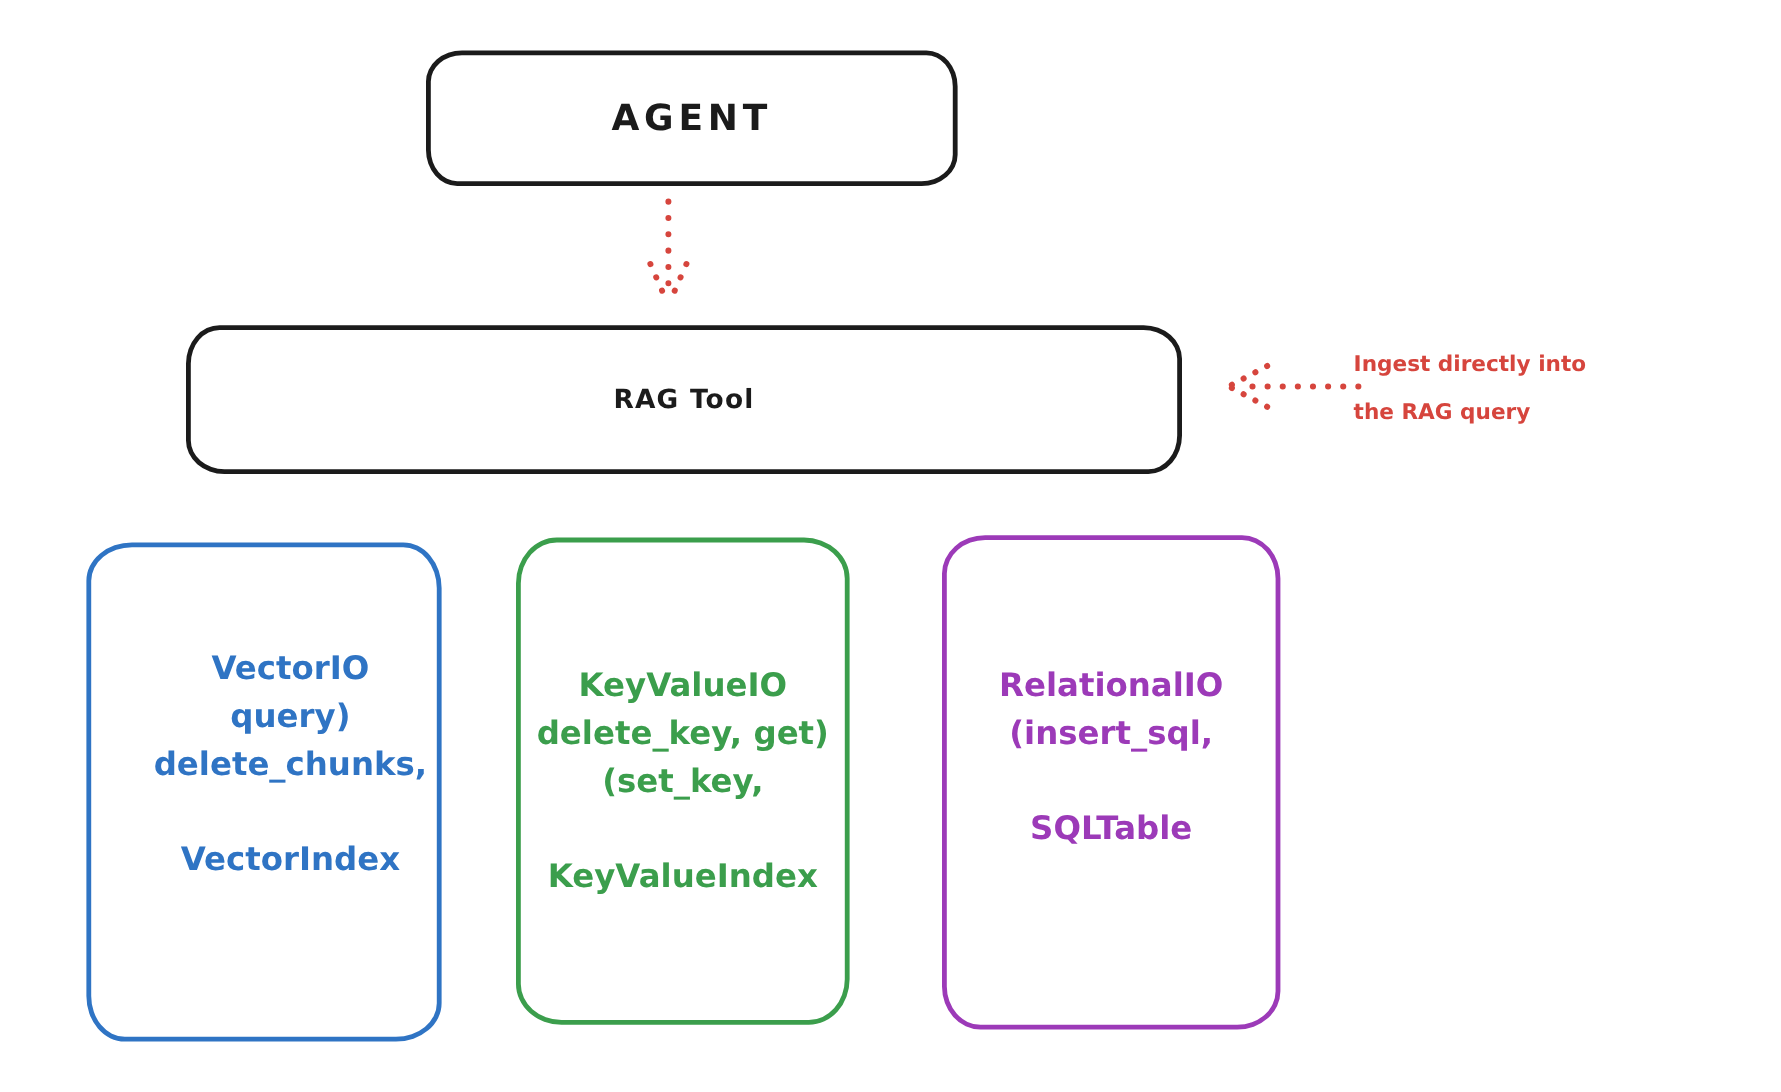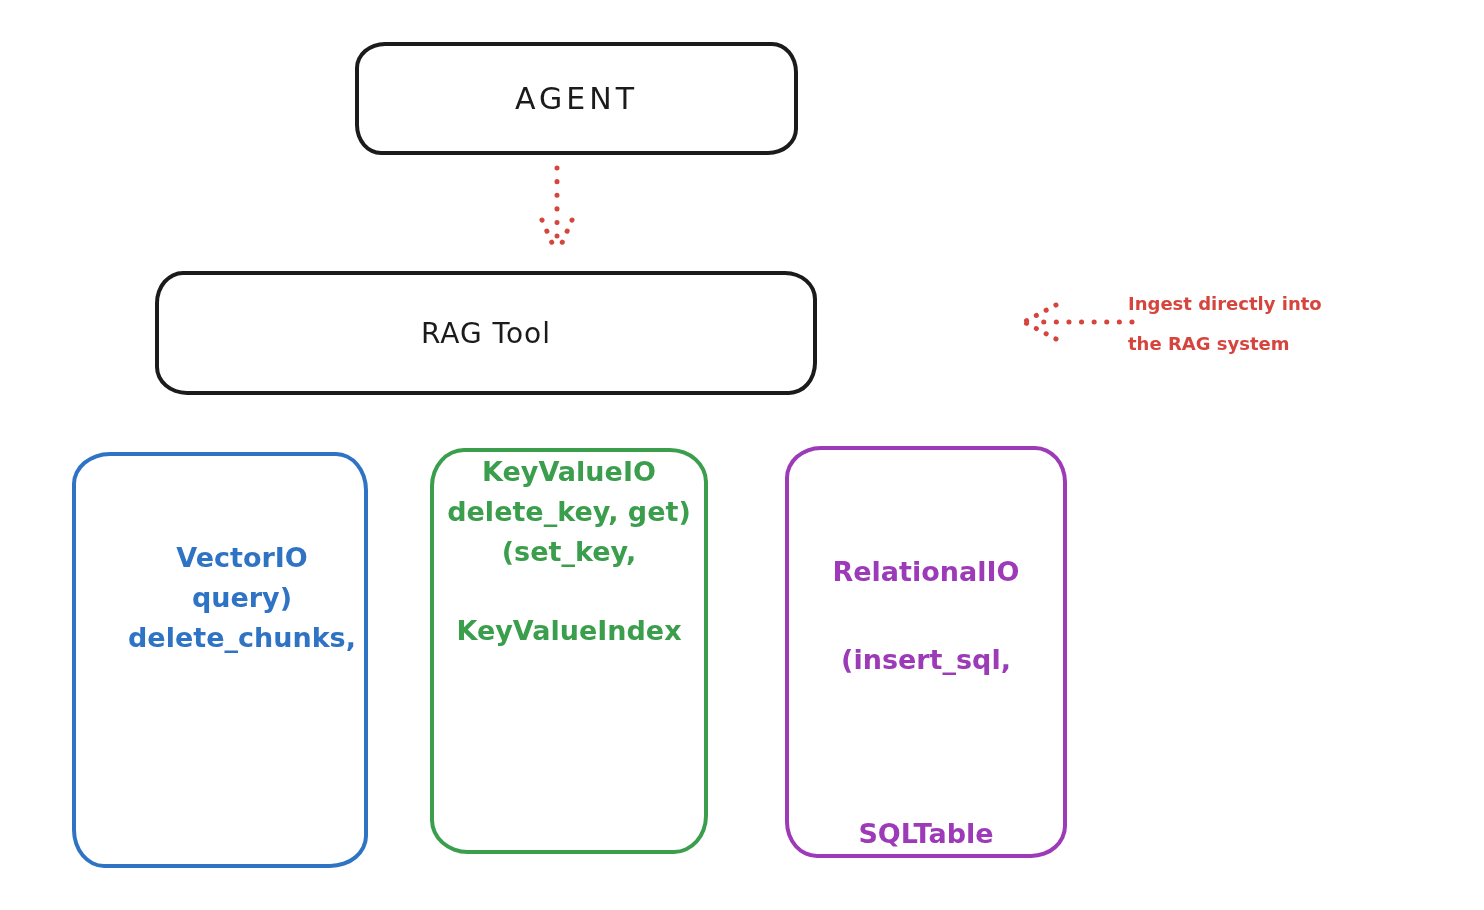--- a/index.html
+++ b/index.html
@@ -24,32 +24,32 @@
   }
   
   .node{
     position:absolute;
     border:4px solid var(--ink);
     background:#ffffff;
     display:flex;
     align-items:center;
     justify-content:center;
     color:var(--ink);
-    font-weight:normal;
+    font-weight:bold;
   }
   .node-agent{
     left:355px; top:42px; width:443px; height:113px;
     border-radius:30px 26px 30px 26px / 26px 30px 26px 30px;
     font-size:30px;
     letter-spacing:4px;
   }
   .node-rag{
-    left:155px; top:271px; width:662px; height:124px;
+    left:155px; top:271px; width:830px; height:124px;
     border-radius:28px 32px 28px 32px / 32px 28px 32px 28px;
-    font-size:28px;
+    font-size:22px;
     letter-spacing:1px;
   }
   
   .arrow-svg{position:absolute;}
   .arrow-down{left:517px; top:158px;}
   .arrow-left{left:1008px; top:293px;}
   .arrow-svg line{
     stroke:var(--red);
     stroke-width:5;
     stroke-linecap:round;
@@ -85,27 +85,27 @@
     left:72px; top:452px; width:296px; height:416px;
     border-color:var(--blue); color:var(--blue);
     border-radius:38px 32px 38px 32px / 32px 38px 32px 38px;
     padding-top:82px;
     padding-left:44px;
   }
   .card-keyvalue{
     left:430px; top:448px; width:278px; height:406px;
     border-color:var(--green); color:var(--green);
     border-radius:34px 38px 34px 38px / 38px 34px 38px 34px;
+    padding-top:100px;
   }
   .card-relational{
     left:785px; top:446px; width:282px; height:412px;
     border-color:var(--purple); color:var(--purple);
     border-radius:36px 32px 36px 32px / 32px 36px 32px 36px;
     padding-top:102px;
-    justify-content:space-between;
   }
 </style>
 </head>
 <body>
 
 <div class="canvas">
 
   <div class="node node-agent">
     <span>AGENT</span>
   </div>
@@ -121,28 +121,29 @@
   </div>
 
   <svg class="arrow-svg arrow-left" width="140" height="58" viewBox="0 0 140 58" aria-hidden="true">
     <line x1="124" y1="29" x2="24" y2="29" stroke-dasharray="0.1 12.5"></line>
     <line x1="48" y1="12" x2="16" y2="29" stroke-dasharray="0.1 11"></line>
     <line x1="48" y1="46" x2="16" y2="29" stroke-dasharray="0.1 11"></line>
   </svg>
 
   <div class="annotation">
     <div>Ingest directly into</div>
-    <div>the RAG system</div>
+    <div>the RAG query</div>
   </div>
 
   <div class="card card-vector">
     <div class="line">VectorIO</div>
     <div class="line">query)</div>
     <div class="line">delete_chunks,</div>
     <div class="spacer"></div>
+    <div class="line">VectorIndex</div>
   </div>
 
   <div class="card card-keyvalue">
     <div class="line">KeyValueIO</div>
     <div class="line">delete_key, get)</div>
     <div class="line">(set_key,</div>
     <div class="spacer"></div>
     <div class="line">KeyValueIndex</div>
   </div>
 

